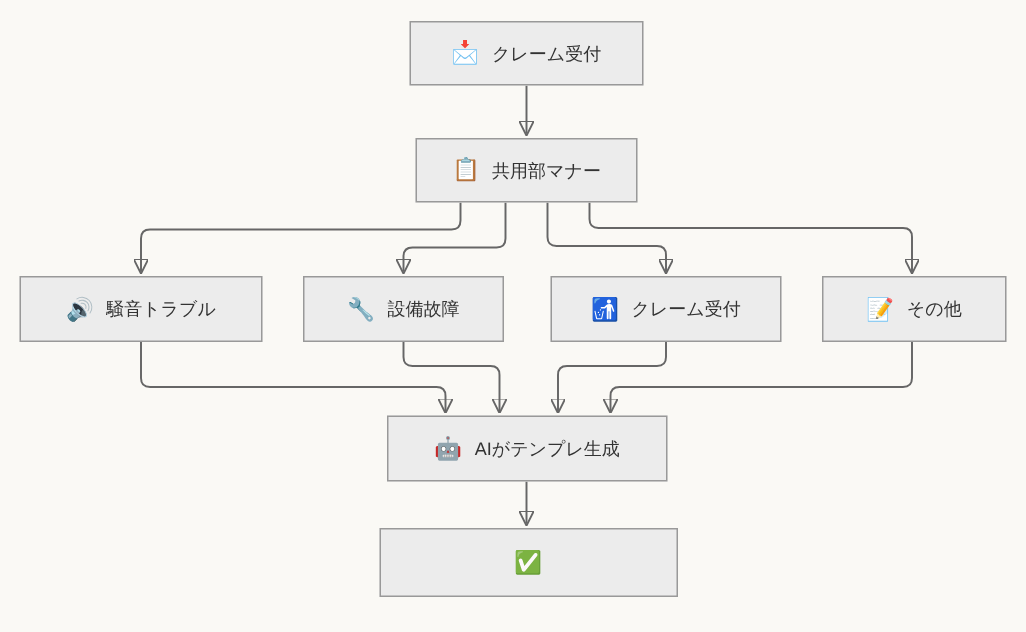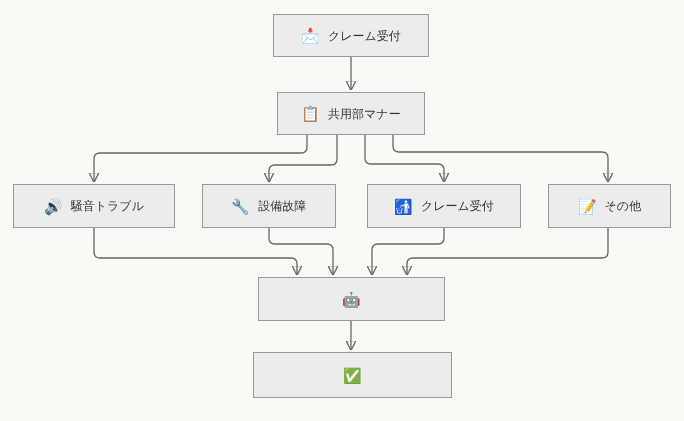--- a/index.html
+++ b/index.html
@@ -68,19 +68,20 @@
     <span class="label">クレーム受付</span>
   </div>
 
   <div class="node" style="left:548px;top:184px;width:123px;height:44px;">
     <span class="icon">📝</span>
     <span class="label">その他</span>
   </div>
 
   <div class="node" style="left:258px;top:277px;width:187px;height:44px;">
     <span class="icon">🤖</span>
+    <span class="label">AIがテンプレ生成</span>
   </div>
 
   <div class="node" style="left:253px;top:352px;width:199px;height:46px;">
     <span class="icon">✅</span>
   </div>
 
 </div>
 
 </body></html>

